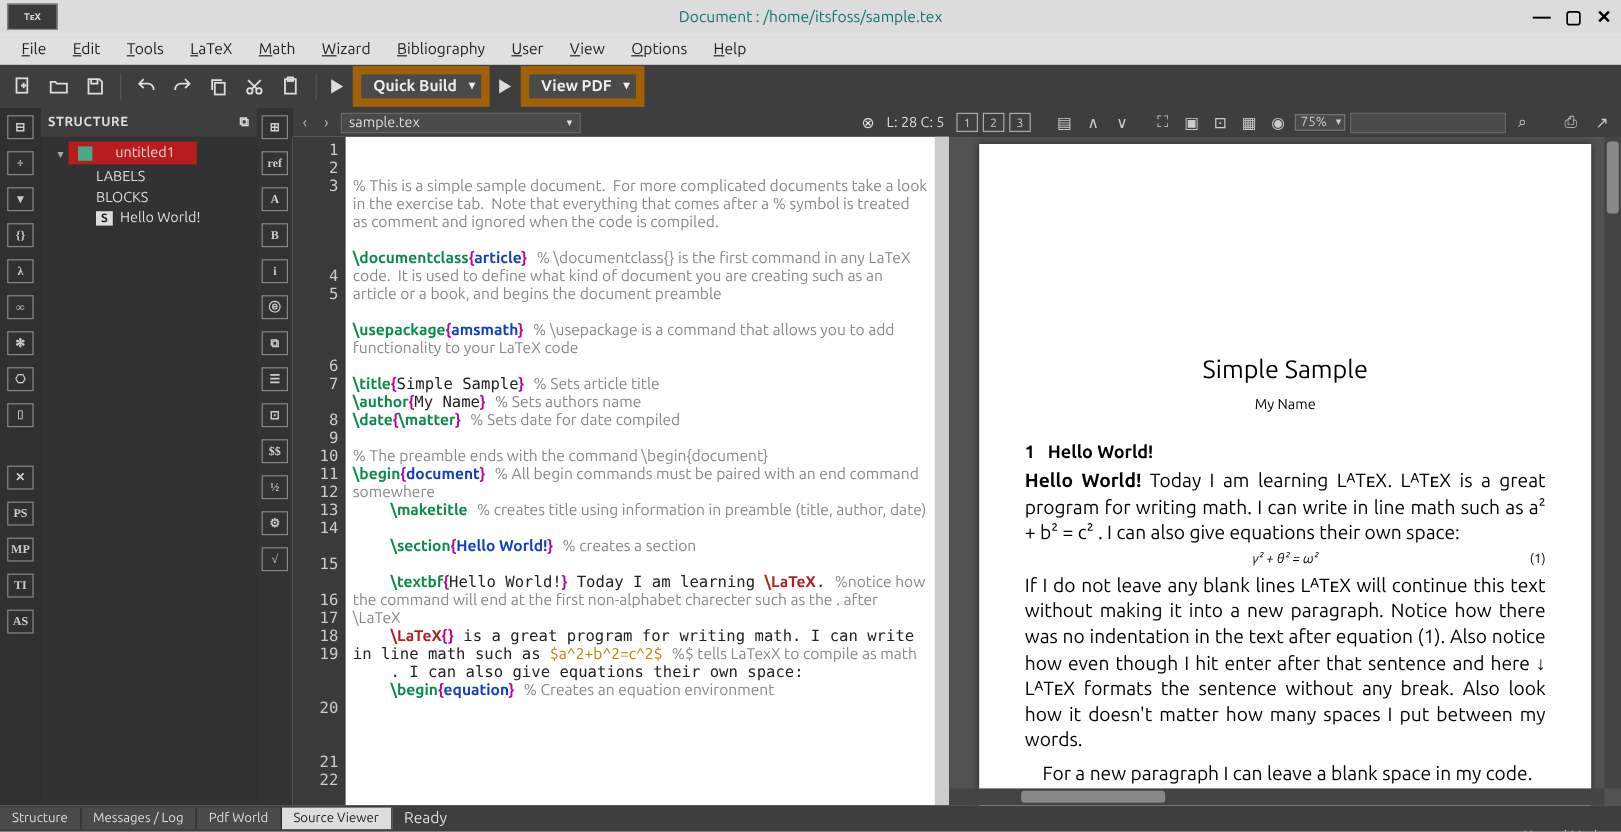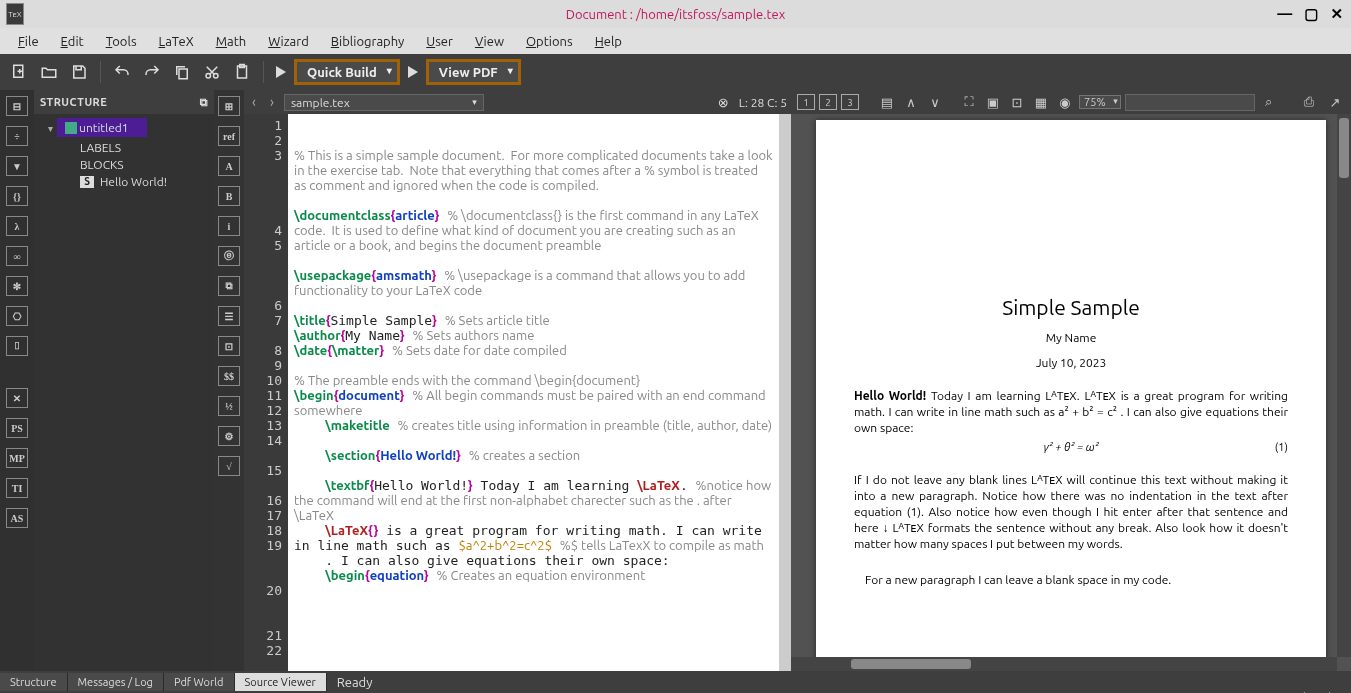--- a/index.html
+++ b/index.html
@@ -1,37 +1,37 @@
 <!DOCTYPE html>
 <html><head>
 <meta charset="utf-8">
 <style>
 * { margin: 0; padding: 0; box-sizing: border-box; font-family: "Segoe UI", Ubuntu, sans-serif; }
 body { width: 1351px; height: 693px; background: #efefef; display: flex; flex-direction: column; overflow: hidden; }
 .titlebar { height: 28px; background: #dcdcdc; display: flex; align-items: center; position: relative; }
-.titlebar .logo { width: 18px; height: 22px; margin: 3px 6px; background: #3a3a3a; color: #ddd; font-size: 8px; display: flex; align-items: center; justify-content: center; border: 1px solid #888; }
-.titlebar .title { position: absolute; left: 50%; transform: translateX(-50%); font-size: 13px; color: #be185d; }
+.titlebar .logo { width: 42px; height: 22px; margin: 3px 6px; background: #3a3a3a; color: #ddd; font-size: 8px; display: flex; align-items: center; justify-content: center; border: 1px solid #888; font-weight: bold; }
+.titlebar .title { position: absolute; left: 50%; transform: translateX(-50%); font-size: 13px; color: #0f766e; }
 .titlebar .winctrl { position: absolute; right: 8px; display: flex; gap: 12px; font-size: 15px; font-weight: bold; }
 .menubar { height: 26px; background: #e0e0e0; display: flex; align-items: center; padding: 0 8px; gap: 2px; font-size: 13px; color: #222; }
 .menubar span { padding: 3px 10px; cursor: pointer; }
 .menubar span u { text-decoration: underline; }
 .toolbar1 { height: 36px; background: #3e3e3e; display: flex; align-items: center; padding: 0 6px; gap: 4px; }
 .tbtn { width: 26px; height: 26px; display: flex; align-items: center; justify-content: center; cursor: pointer; color: #ddd; stroke: #ddd; }
 .tbtn svg { width: 18px; height: 18px; }
 .vsep { width: 1px; height: 22px; background: #555; margin: 0 4px; }
 .play { width: 0; height: 0; border-left: 10px solid #ddd; border-top: 6px solid transparent; border-bottom: 6px solid transparent; margin: 0 4px; }
-.dropdownbtn { background: #4a4a4a; border: 3px solid #a16207; color: #eee; font-size: 13px; font-weight: bold; padding: 3px 20px 3px 10px; position: relative; cursor: pointer; }
+.dropdownbtn { background: #4a4a4a; border: 7px solid #a16207; color: #eee; font-size: 13px; font-weight: bold; padding: 3px 20px 3px 10px; position: relative; cursor: pointer; }
 .dropdownbtn::after { content: "▾"; position: absolute; right: 5px; font-size: 10px; }
 .main { flex: 1; display: flex; min-height: 0; background: #2b2b2b; }
 .leftsidebar { width: 34px; background: #303030; display: flex; flex-direction: column; align-items: center; padding-top: 6px; gap: 10px; }
 .sideicon { width: 22px; height: 20px; border: 1px solid #888; color: #ccc; font-size: 10px; display: flex; align-items: center; justify-content: center; font-family: serif; font-weight: bold; cursor: pointer; }
 .structure-panel { width: 180px; background: #323232; color: #ddd; display: flex; flex-direction: column; }
 .structure-header { height: 24px; background: #3e3e3e; display: flex; align-items: center; padding: 0 6px; font-size: 11px; font-weight: bold; letter-spacing: 0.5px; position: relative; }
 .structure-tree { flex: 1; font-size: 12px; padding: 4px 0; }
-.tab { background: #4c1d95; padding: 3px 18px 3px 8px; display: inline-flex; align-items: center; gap: 2px; margin-bottom: 2px; }
+.tab { background: #b91c1c; padding: 3px 18px 3px 8px; display: inline-flex; align-items: center; gap: 19px; margin-bottom: 2px; }
 .tree-item { padding: 2px 4px 2px 30px; display: flex; align-items: center; gap: 6px; }
 .tree-item.indent { padding-left: 46px; }
 .editor-sidebar { width: 30px; background: #333; display: flex; flex-direction: column; align-items: center; padding-top: 6px; gap: 10px; }
 .editorcol { flex: 1; display: flex; flex-direction: column; min-width: 0; }
 .editorbar { height: 24px; background: #3e3e3e; display: flex; align-items: center; gap: 6px; padding: 0 4px; }
 .navbtn { color: #aaa; font-size: 14px; padding: 0 4px; cursor: pointer; }
 .file-dd { flex: 0 0 200px; background: #4a4a4a; border: 1px solid #666; color: #ddd; font-size: 12px; padding: 1px 6px; display: flex; justify-content: space-between; align-items: center; }
 .cursor-info { color: #ddd; font-size: 12px; margin-left: auto; display: flex; align-items: center; gap: 10px; }
 .editor-body { flex: 1; display: flex; min-height: 0; background: #fff; }
 .gutter { width: 44px; background: #3a3a3a; color: #ccc; font-family: "DejaVu Sans Mono", monospace; font-size: 13px; text-align: right; padding: 4px 6px 4px 0; line-height: 15px; white-space: pre; }
@@ -47,21 +47,21 @@
 .previewbar { height: 24px; background: #3e3e3e; display: flex; align-items: center; gap: 4px; padding: 0 6px; color: #ccc; font-size: 12px; }
 .pvbtn { width: 20px; height: 18px; display: flex; align-items: center; justify-content: center; cursor: pointer; font-size: 13px; }
 .numbox { width: 18px; height: 16px; border: 1px solid #aaa; font-size: 10px; display: flex; align-items: center; justify-content: center; }
 .zoom-dd { background: #4a4a4a; border: 1px solid #737373; padding: 0 14px 0 4px; font-size: 11px; position: relative; }
 .zoom-dd::after { content: "▾"; position: absolute; right: 2px; font-size: 9px; }
 .preview-surface { flex: 1; background: #525252; position: relative; overflow: hidden; }
 .page { position: absolute; left: 50%; top: 6px; transform: translateX(-50%); width: 510px; height: 630px; background: #fff; box-shadow: 0 0 6px rgba(0,0,0,0.5); padding: 35px 38px; font-family: "Times New Roman", serif; color: #000; }
 .page .ptitle { text-align: center; font-size: 21px; margin-top: 140px; }
 .page .pauthor, .page .pdate { text-align: center; font-size: 12px; margin-top: 12px; }
 .page .psec { font-size: 15px; font-weight: bold; margin-top: 24px; }
-.page .pbody { font-size: 12px; line-height: 1.35; margin-top: 19px; text-align: justify; }
+.page .pbody { font-size: 16px; line-height: 1.35; margin-top: 6px; text-align: justify; }
 .page .peq { text-align: center; font-size: 11px; margin: 4px 0; font-style: italic; position: relative; }
 .page .eqnum { position: absolute; right: 0; font-style: normal; }
 .hscroll { position: absolute; bottom: 0; left: 0; right: 14px; height: 14px; background: #444; }
 .hscroll .thumb { position: absolute; left: 60px; width: 120px; top: 2px; bottom: 2px; background: #888; border-radius: 3px; }
 .vscroll { position: absolute; top: 0; right: 0; bottom: 14px; width: 14px; background: #444; }
 .vscroll .thumb { position: absolute; top: 4px; height: 60px; left: 2px; right: 2px; background: #888; border-radius: 3px; }
 .statusbar { height: 22px; background: #3e3e3e; display: flex; align-items: center; font-size: 11px; color: #ddd; }
 .statusbar .stab { padding: 3px 10px; background: #4a4a4a; border-right: 1px solid #2a2a2a; cursor: pointer; }
 .statusbar .stab.active { background: #ddd; color: #222; }
 .statusbar .ready { padding: 0 10px; font-size: 13px; }
@@ -308,21 +308,21 @@
       <div style="margin-left:auto; display:flex; gap:6px;">
         <div class="pvbtn">⎙</div>
         <div class="pvbtn">↗</div>
       </div>
     </div>
     <div class="preview-surface">
       <div class="page">
 
         <div class="ptitle">Simple Sample</div>
         <div class="pauthor">My Name</div>
-        <div class="pdate">July 10, 2023</div>
+        <div class="psec"><span>1</span>&nbsp;&nbsp;&nbsp;<span>Hello World!</span></div>
         <div class="pbody"><b>Hello World!</b><span> Today I am learning LᴬTᴇX. LᴬTᴇX is a great program for writing math. I can write in line math such as a² + b² = c² . I can also give equations their own space:</span></div>
         <div class="peq"><span>γ² + θ² = ω²</span><span class="eqnum">(1)</span></div>
         <div class="pbody">If I do not leave any blank lines LᴬTᴇX will continue this text without making it into a new paragraph. Notice how there was no indentation in the text after equation (1). Also notice how even though I hit enter after that sentence and here ↓ LᴬTᴇX formats the sentence without any break. Also look how it doesn't matter how many spaces I put between my words.</div>
         <div class="pbody" style="white-space:pre-wrap;">    For a new paragraph I can leave a blank space in my code.</div>
       </div>
       <div class="hscroll">
           <div class="thumb"></div>
         </div>
       <div class="vscroll">
           <div class="thumb"></div>

